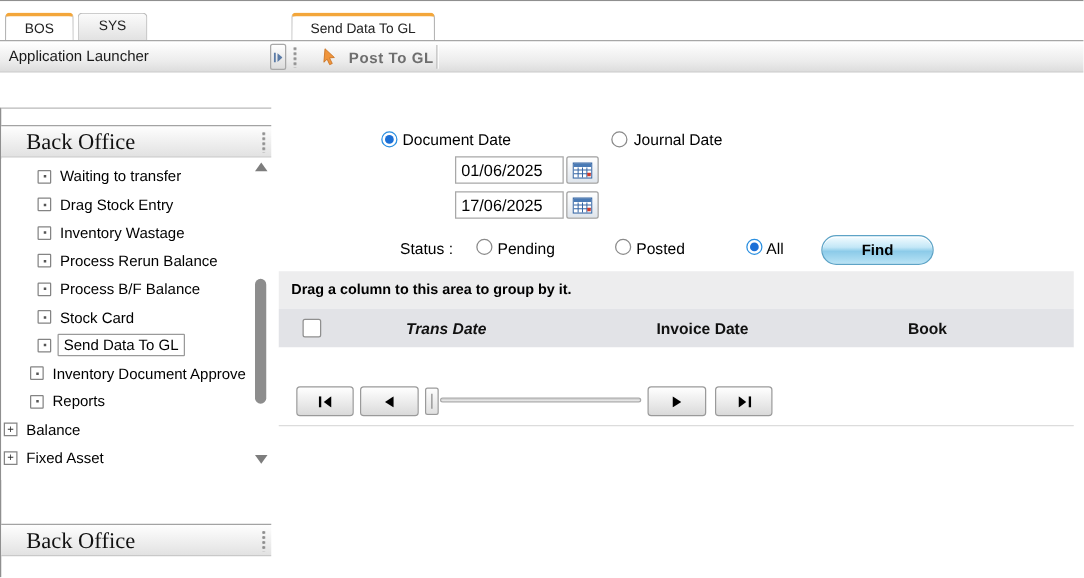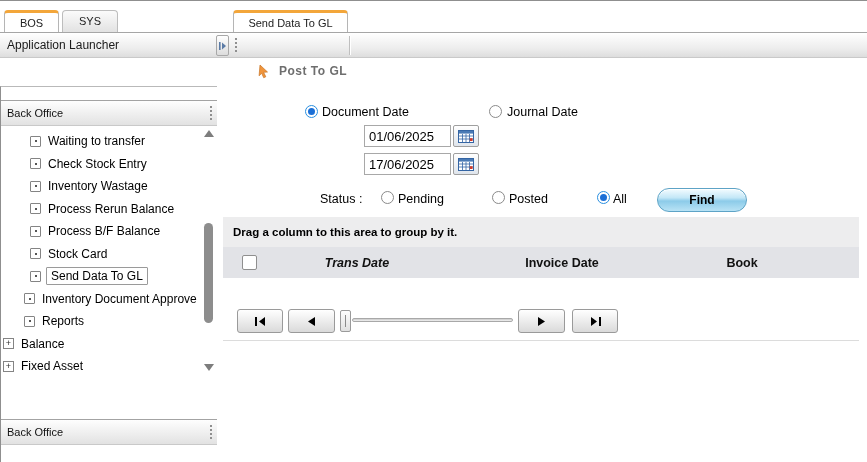--- a/index.html
+++ b/index.html
@@ -24,29 +24,29 @@
              background:linear-gradient(#fefefe,#ececec 65%,#dddddd); border-bottom:1px solid #c9c9c9; }
   .launcher { position:absolute; left:0; top:0; width:215px; height:23px; font-size:12px; color:#1a1a1a;
               line-height:23px; padding-left:7px; }
   .collapse-btn { position:absolute; left:216px; top:1px; width:13px; height:21px; border:1px solid #a8a8a8;
                   border-radius:2px; background:linear-gradient(#ffffff,#dcdcdc); text-align:center; }
   .collapse-btn svg { margin-top:6px; }
   .grip { position:absolute; top:3px; width:4px; height:17px;
           background-image:radial-gradient(circle, #8f8f8f 1px, transparent 1.4px);
           background-size:4px 4px; background-repeat:repeat-y; }
   .grip-toolbar { left:234px; }
-  .postbtn { position:absolute; left:246px; top:0; height:23px; display:flex; align-items:flex-start; gap:7px; padding:0 10px; cursor:default;margin-top:30px; }
+  .postbtn { position:absolute; left:246px; top:0; height:23px; display:flex; align-items:center; gap:7px; padding:0 10px; cursor:default; }
   .postbtn .lbl { font-size:12px; font-weight:bold; color:#6e6e6e; letter-spacing:0.5px; }
   .tool-sep { position:absolute; left:349px; top:2px; width:1px; height:19px; background:#bfbfbf; box-shadow:1px 0 0 #fff; }
 
   
   .sidebar { position:absolute; left:0; top:86px; width:217px; height:376px; border-left:1px solid #8f8f8f; border-top:1px solid #b9b9b9; }
   .group-hd { position:absolute; left:0; width:216px; height:26px; background:linear-gradient(#fefefe,#e2e2e2);
-              border-top:1px solid #a3a3a3; border-bottom:1px solid #c9c9c9; font-size:11px; color:#111;
-              line-height:24px; padding-left:6px; }
+              border-top:1px solid #a3a3a3; border-bottom:1px solid #c9c9c9; font-size:18px; color:#111;
+              line-height:24px; padding-left:20px;font-family:Liberation Serif, serif; }
   .group-hd .grip { right:4px; left:auto; top:4px; }
   .hd1 { top:13px; }
   .hd2 { top:297px; font-weight:bold; }
   .hd3 { top:332px; }
 
   .nav { position:absolute; left:0; top:40px; width:216px; height:257px; background:#fff; overflow:hidden; }
   .nav-item { position:relative; height:22.5px; display:flex; align-items:center; font-size:12px; color:#000; cursor:default; }
   .nav-item .bullet { width:11px; height:11px; border:1px solid #848484; background:#fff; border-radius:1px;
                       position:relative; flex:0 0 11px; }
   .nav-item .bullet::after { content:""; position:absolute; left:3.5px; top:3.5px; width:2px; height:2px; background:#555; }
@@ -141,21 +141,21 @@
     </div>
 
     <div class="nav">
       <div style="height:3px"></div>
       <div class="nav-item ind2">
         <span class="bullet"></span>
         <span class="txt">Waiting to transfer</span>
       </div>
       <div class="nav-item ind2">
         <span class="bullet"></span>
-        <span class="txt">Check Stock Entry</span>
+        <span class="txt">Drag Stock Entry</span>
       </div>
       <div class="nav-item ind2">
         <span class="bullet"></span>
         <span class="txt">Inventory Wastage</span>
       </div>
       <div class="nav-item ind2">
         <span class="bullet"></span>
         <span class="txt">Process Rerun Balance</span>
       </div>
       <div class="nav-item ind2">

